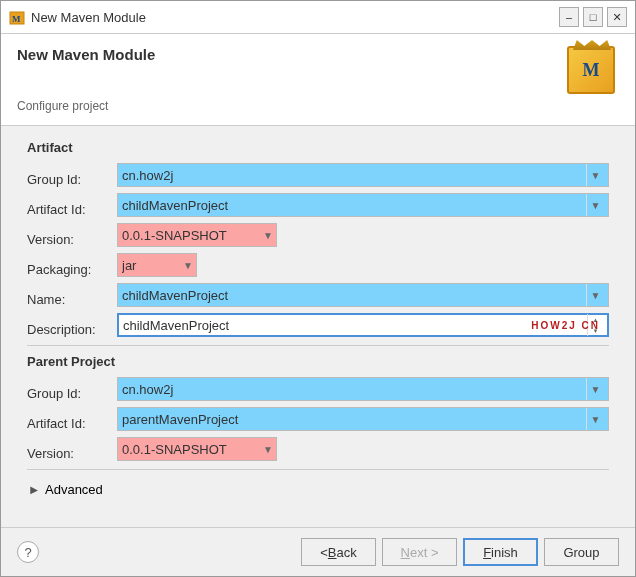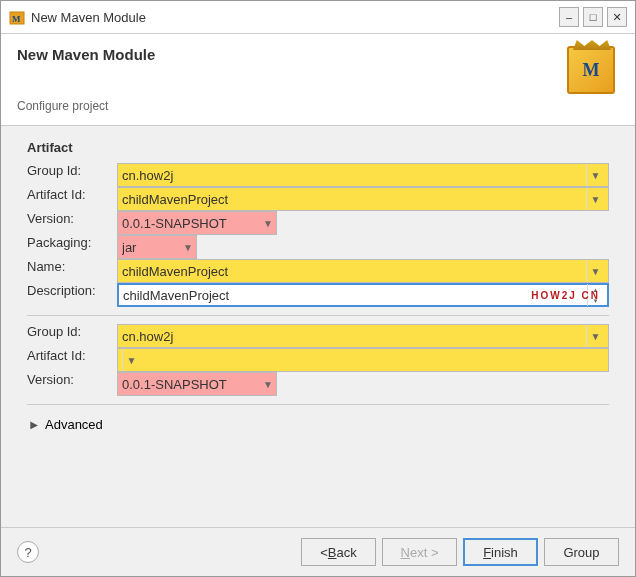--- a/index.html
+++ b/index.html
@@ -116,40 +116,41 @@
     }
     .section-header {
       font-weight: bold;
       color: #333;
       margin-bottom: 8px;
       margin-top: 4px;
       font-size: 13px;
     }
     .form-row {
       display: flex;
-      align-items: flex-start;
+      align-items: flex-end;
+      margin-bottom: 6px;
     }
     .form-label {
       width: 90px;
       flex-shrink: 0;
       color: #333;
       font-size: 13px;
       font-weight: 500;
     }
     .form-field {
       flex: 1;
       display: flex;
       align-items: center;
     }
     .input-with-arrow {
       flex: 1;
       display: flex;
       align-items: center;
       border: 1px solid #bbb;
-      background: #fde047;
+      background: #7dd3fc;
       height: 24px;
       padding: 0 4px;
       position: relative;
     }
     .input-with-arrow input {
       border: none;
       outline: none;
       flex: 1;
       font-size: 13px;
       background: transparent;
@@ -411,35 +412,37 @@
           <div class="desc-spinner">
             <div class="desc-spinner-btn">▴</div>
             <div class="desc-spinner-btn">▾</div>
           </div>
         </div>
       </div>
     </div>
 
     <div class="separator"></div>
 
+    <div class="section-header">Parent Project</div>
 
     <div class="form-row">
       <div class="form-label">Group Id:</div>
       <div class="form-field">
         <div class="input-with-arrow">
           <input type="text" value="cn.how2j" style="">
           <div class="input-arrow">▼</div>
         </div>
       </div>
     </div>
 
     <div class="form-row">
       <div class="form-label">Artifact Id:</div>
       <div class="form-field">
         <div class="input-with-arrow">
+          <input type="text" value="parentMavenProject" style="">
           <div class="input-arrow">▼</div>
         </div>
       </div>
     </div>
 
     <div class="form-row">
       <div class="form-label">Version:</div>
       <div class="form-field">
         <div class="select-combo" style="min-width:160px;">
           <select>

